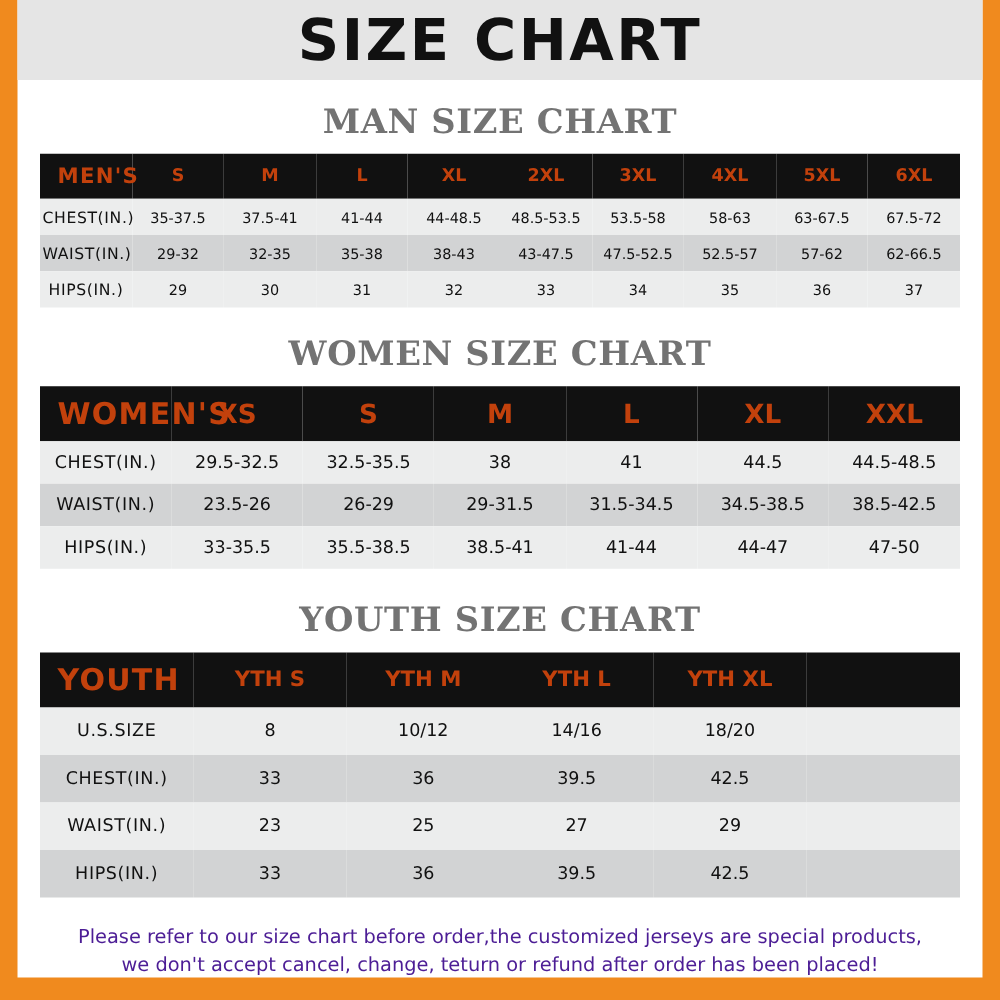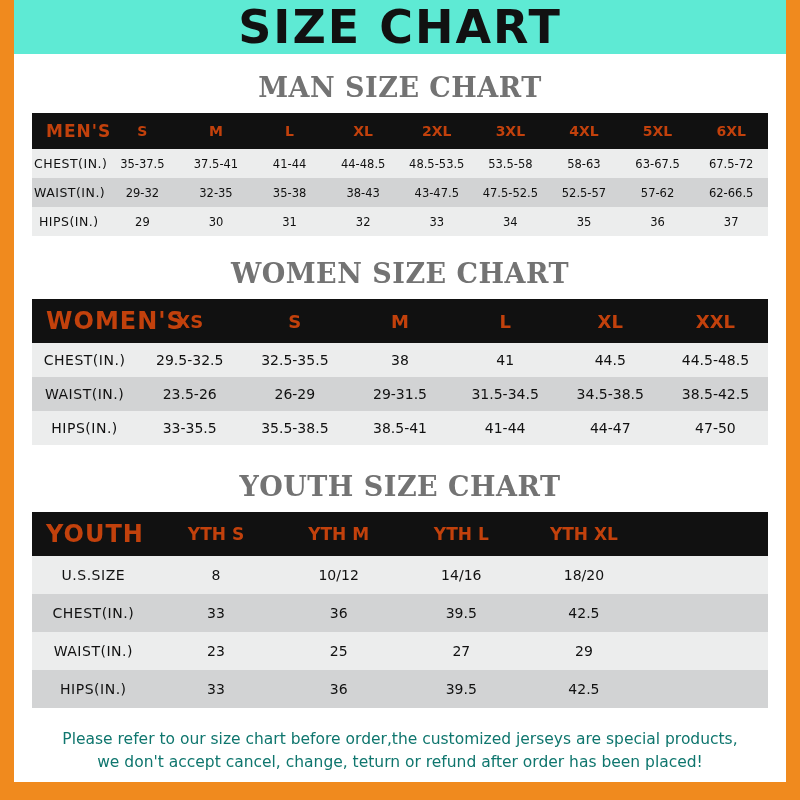--- a/index.html
+++ b/index.html
@@ -16,22 +16,22 @@
   .page {
     position: relative;
     width: 800px;
     height: 800px;
     box-sizing: border-box;
     border-left: 14px solid #f08a1e;
     border-right: 14px solid #f08a1e;
     background: #ffffff;
   }
   .banner {
-    height: 54px;
-    background: #5eead4;
+    height: 64px;
+    background: #e5e5e5;
     display: flex;
     align-items: center;
     justify-content: center;
   }
   .banner-title {
     font-family: "DejaVu Sans", sans-serif;
     font-weight: bold;
     font-size: 46px;
     letter-spacing: 2px;
     color: #111111;
@@ -87,36 +87,36 @@
   }
   table.size-table tbody tr.light td { background: #eceded; }
   table.size-table tbody tr.dark td { background: #d2d3d4; }
 
   
   #men-table thead th { font-size: 14px; }
   #men-table thead th.row-head { font-size: 17px; }
   #men-table tbody td { font-size: 11.5px; }
   #men-table tbody td.row-head { font-size: 12.5px; }
 
-  #women-table thead th { font-size: 18px; }
+  #women-table thead th { font-size: 21px; }
   #women-table thead th.row-head { font-size: 24px; }
   #women-table tbody td { font-size: 14px; }
   #women-table tbody td.row-head { font-size: 14px; }
   #women-table tbody td { padding: 9px 2px; }
 
   #youth-table thead th { font-size: 17px; }
   #youth-table thead th.row-head { font-size: 24px; margin-left: 20px; }
   #youth-table tbody td { font-size: 14px; padding: 11px 2px; }
   #youth-table tbody td.row-head { font-size: 14px; }
 
   .note {
     margin-top: 20px;
     padding: 0 10px;
     text-align: center;
-    color: #0f766e;
+    color: #4c1d95;
     font-family: "DejaVu Sans", sans-serif;
     font-size: 15.5px;
     line-height: 1.5;
   }
   .bottom-bar {
     position: absolute;
     left: -14px;
     right: -14px;
     bottom: 0;
     height: 18px;

